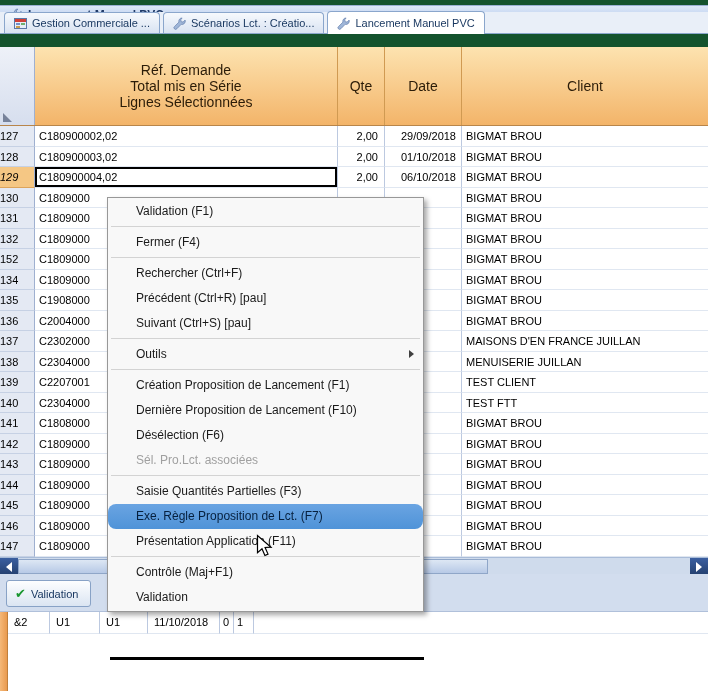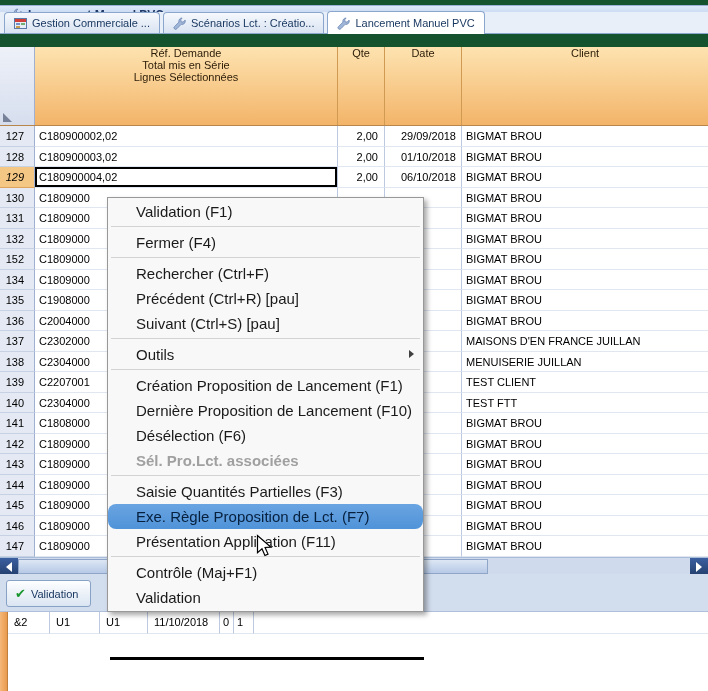--- a/index.html
+++ b/index.html
@@ -23,38 +23,38 @@
     white-space:nowrap;position:relative;}
   .tab.active{background:#ffffff;height:22px;z-index:2;margin-bottom:-1px;}
   .tab .ti{display:none;line-height:0;}
   .tab.module .ti-module{display:block;}
   .tab.wrench .ti-wrench{display:block;}
 
   
   .grid-head{position:absolute;top:47px;left:0;width:708px;height:79px;display:flex;
     border-bottom:1px solid #b8854a;box-sizing:border-box;}
   .gh{background:linear-gradient(#fde3b0,#f3b469);border-right:1px solid #d09a52;
-    font-size:11px;color:#2b1c08;display:flex;flex-direction:column;
-    align-items:center;text-align:center;box-sizing:border-box;}
+    font-size:14px;color:#2b1c08;display:flex;flex-direction:column;
+    align-items:center;justify-content:center;text-align:center;box-sizing:border-box;}
   .gh-num{width:35px;background:linear-gradient(#eef1f8,#d6deee);
     border-right:1px solid #9fb0d0;position:relative;}
   .corner-tri{position:absolute;left:3px;bottom:3px;width:0;height:0;
     border-bottom:9px solid #77829a;border-right:9px solid transparent;}
   .gh-ref{width:303px;}
   .gh-qte{width:47px;}
   .gh-date{width:77px;}
   .gh-client{flex:1;border-right:none;}
 
   
   .grid-body{position:absolute;top:126px;left:0;width:708px;height:431px;
     overflow:hidden;background:#fff;}
   .grow{display:flex;height:20.5px;box-sizing:border-box;}
   .grow > div{box-sizing:border-box;font-size:11px;overflow:hidden;white-space:nowrap;}
   .c-num{width:35px;background:#e4e9f3;border-right:1px solid #9fb0d0;
-    border-bottom:1px solid #c6d1e4;text-align:right;padding:4px 10px 0 0;}
+    border-bottom:1px solid #c6d1e4;text-align:left;padding:4px 4px 0 0;}
   .c-ref{width:303px;border-right:1px solid #bcc9e0;border-bottom:1px solid #e0e7f1;
     padding:4px 0 0 4px;}
   .c-qte{width:47px;border-right:1px solid #bcc9e0;border-bottom:1px solid #e0e7f1;
     text-align:right;padding:4px 6px 0 0;}
   .c-date{width:77px;border-right:1px solid #bcc9e0;border-bottom:1px solid #e0e7f1;
     text-align:right;padding:4px 5px 0 0;}
   .c-client{flex:1;border-bottom:1px solid #e0e7f1;padding:4px 0 0 4px;}
   .grow.sel .c-num{background:#f5c784;border-bottom-color:#dca45c;font-style:italic;}
   .grow.sel .c-ref{box-shadow:inset 0 0 0 2px #000;}
 
@@ -90,26 +90,26 @@
   .bg-c4{width:72px;} .bg-c5{width:14px;padding-left:3px !important;}
   .bg-c6{width:20px;padding-left:3px !important;} .bg-cr{flex:1;border-right:none !important;}
   .bg-row{position:absolute;left:8px;right:0;height:22px;display:flex;background:#fff;}
   .bg-row > div{border-bottom:1px solid #e0e7f1;}
   .cur-row-line{position:absolute;left:110px;top:45px;width:314px;height:3px;background:#000;z-index:5;}
 
   
   .ctx-menu{position:absolute;left:107px;top:197px;width:317px;background:#f8f8f8;
     border:1px solid #989898;box-shadow:3px 3px 5px rgba(0,0,0,0.35);z-index:50;
     padding:1px 0;box-sizing:border-box;}
-  .mi{position:relative;height:25px;line-height:25px;padding-left:28px;font-size:15px;
+  .mi{position:relative;height:25px;line-height:25px;padding-left:28px;font-size:12px;
     color:#1a1a1a;white-space:nowrap;cursor:default;}
   .mi.sep{height:6px;padding:0;}
   .mi.sep::after{content:"";position:absolute;left:3px;right:3px;top:2px;border-top:1px solid #d3d3d3;}
   .mi.hl{background:linear-gradient(#6aa4e2,#4f93d8);color:#06203e;border-radius:8px;}
-  .mi.dis{color:#a0a0a0;font-weight:bold;}
+  .mi.dis{color:#a0a0a0;}
   .mi .mi-arrow{display:none;}
   .mi.sub .mi-arrow{display:block;position:absolute;right:9px;top:8px;width:0;height:0;
     border-left:5px solid #404040;border-top:4px solid transparent;border-bottom:4px solid transparent;}
 
   
   .cursor{position:absolute;left:256px;top:534px;z-index:100;pointer-events:none;}
 </style>
 </head>
 <body>
 

